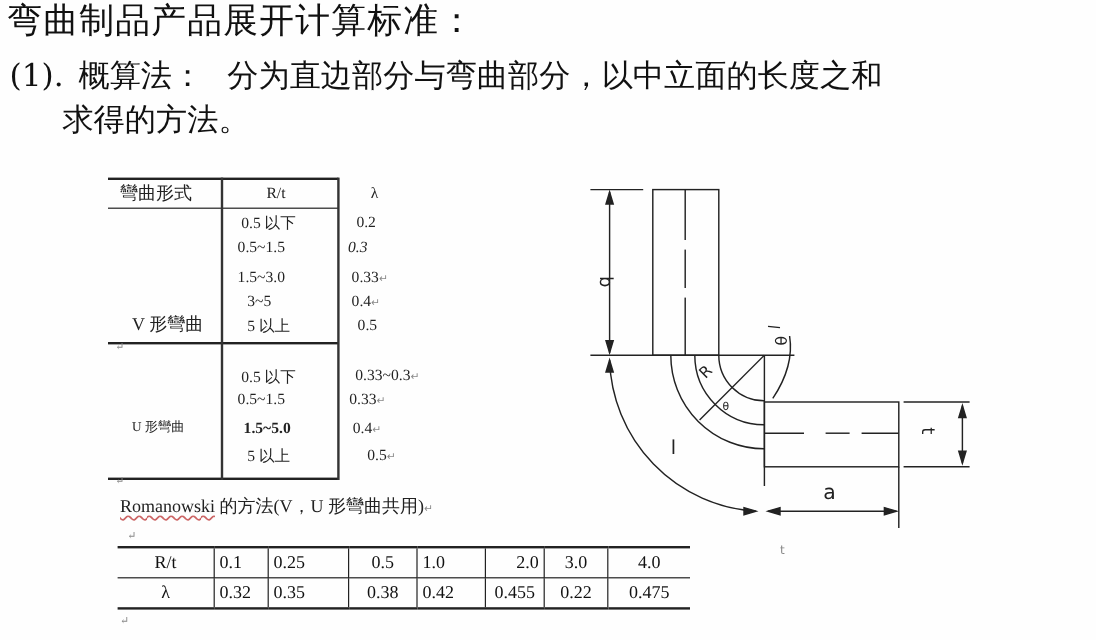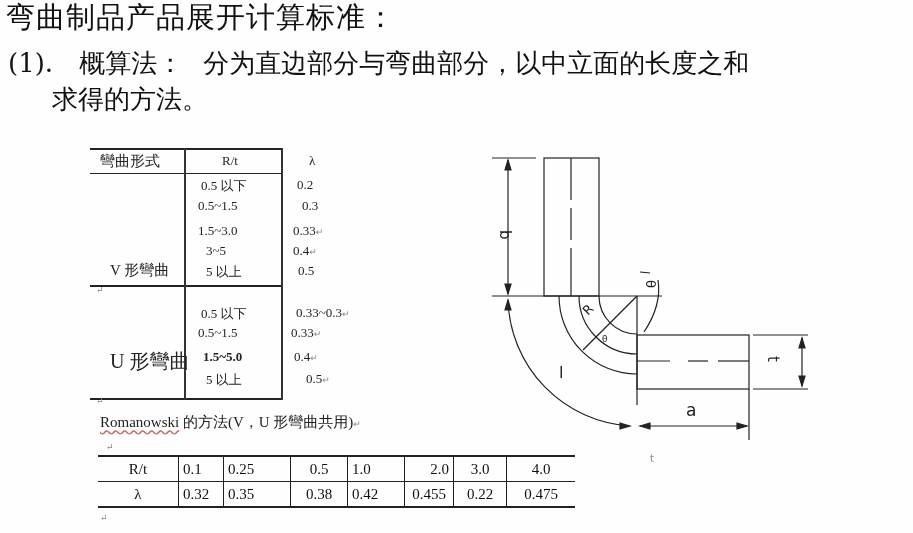--- a/index.html
+++ b/index.html
@@ -23,52 +23,52 @@
   .rt td:last-child{border-right:none;}
   .squig{text-decoration:underline wavy #c66;text-underline-offset:2px;}
 </style>
 </head>
 <body>
 
 <div class="title">弯曲制品产品展开计算标准：</div>
 
 <div class="line1">
   <span>(1).</span>
-  <span style="margin-left:18px">概算法：</span><span class="gap"></span><span>分为直边部分与弯曲部分，以中立面的长度之和</span>
+  <span style="margin-left:4px">概算法：</span><span class="gap"></span><span>分为直边部分与弯曲部分，以中立面的长度之和</span>
 </div>
 <div class="line2">求得的方法。</div>
 
 <div>
 
   <div class="hline" style="left:90px;top:148px;width:192px;"></div>
   <div class="hline" style="left:90px;top:173px;width:192px;height:1px;"></div>
   <div class="hline" style="left:90px;top:285px;width:192px;"></div>
   <div class="hline" style="left:90px;top:398px;width:192px;"></div>
   <div class="vline" style="left:184px;top:148px;height:252px;"></div>
   <div class="vline" style="left:281px;top:148px;height:252px;"></div>
 
   <div class="abs small" style="left:100px;top:152px;font-size:15px;">彎曲形式</div>
   <div class="abs small" style="left:222px;top:153px;">R/t</div>
   <div class="abs small" style="left:309px;top:153px;">λ</div>
 
   <div class="abs small" style="left:110px;top:221px;font-size:15px;margin-top:40px;">V 形彎曲</div>
   <div class="abs small" style="left:201px;top:177px;">0.5 以下</div>
   <div class="abs small" style="left:297px;top:177px;">0.2</div>
   <div class="abs small" style="left:198px;top:198px;">0.5~1.5</div>
-  <div class="abs small" style="left:302px;top:198px;">0.3</div>
+  <div class="abs small" style="left:290px;top:198px;font-style:italic;">0.3</div>
   <div class="abs small" style="left:198px;top:223px;">1.5~3.0</div>
   <div class="abs small" style="left:293px;top:223px;"><span>0.33</span><span class="ret">↵</span></div>
   <div class="abs small" style="left:206px;top:243px;">3~5</div>
   <div class="abs small" style="left:293px;top:243px;"><span>0.4</span><span class="ret">↵</span></div>
   <div class="abs small" style="left:206px;top:263px;">5 以上</div>
   <div class="abs small" style="left:298px;top:263px;">0.5</div>
 
   <div class="abs ret" style="left:96px;top:285px;">↵</div>
 
-  <div class="abs small" style="left:110px;top:348px;font-size:20px;">U 形彎曲</div>
+  <div class="abs small" style="left:110px;top:348px;font-size:11px;">U 形彎曲</div>
   <div class="abs small" style="left:201px;top:305px;">0.5 以下</div>
   <div class="abs small" style="left:296px;top:305px;"><span>0.33~0.3</span><span class="ret">↵</span></div>
   <div class="abs small" style="left:198px;top:325px;">0.5~1.5</div>
   <div class="abs small" style="left:291px;top:325px;"><span>0.33</span><span class="ret">↵</span></div>
   <div class="abs small" style="left:203px;top:349px;font-weight:bold;">1.5~5.0</div>
   <div class="abs small" style="left:294px;top:349px;"><span>0.4</span><span class="ret">↵</span></div>
   <div class="abs small" style="left:206px;top:371px;">5 以上</div>
   <div class="abs small" style="left:306px;top:371px;"><span>0.5</span><span class="ret">↵</span></div>
   <div class="abs ret" style="left:96px;top:396px;">↵</div>
 </div>

